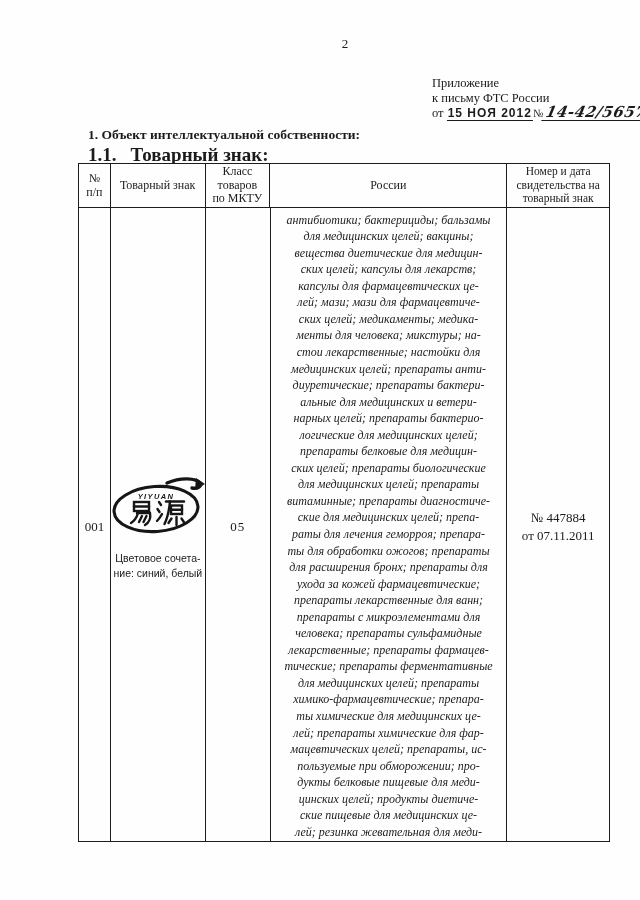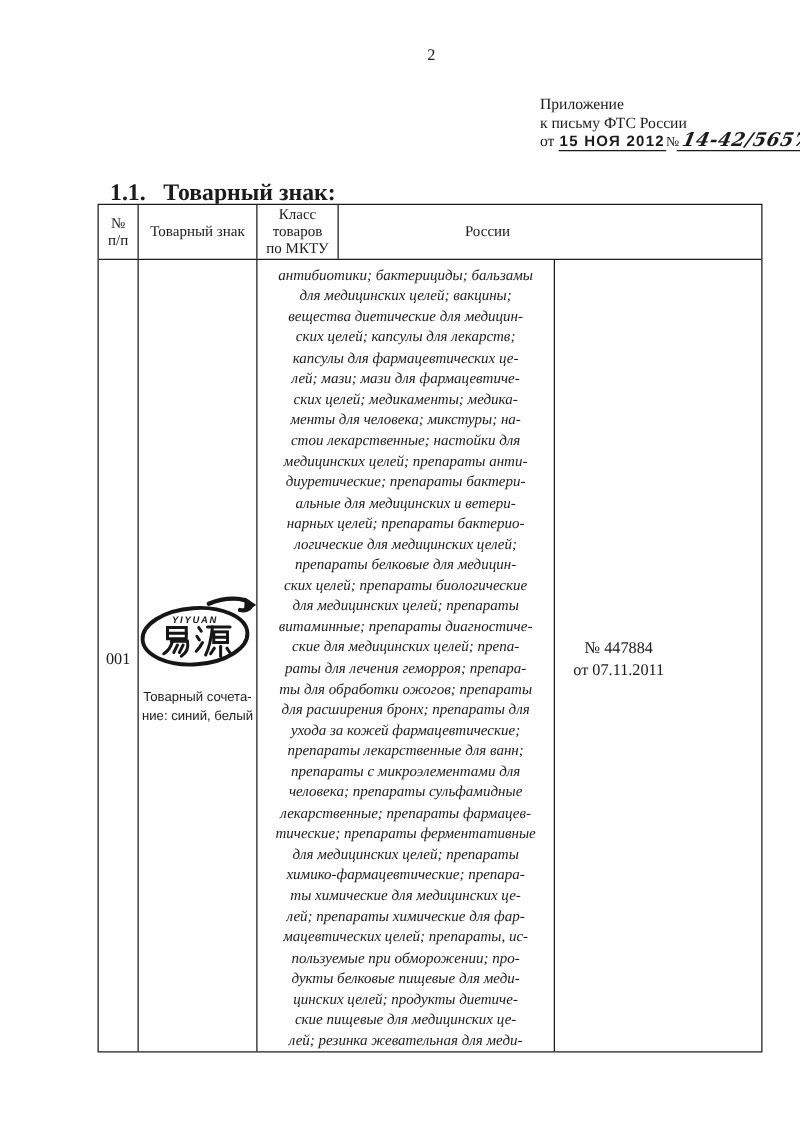--- a/index.html
+++ b/index.html
@@ -112,34 +112,38 @@
 <div class="page">
 
   <div class="page-number">2</div>
 
   <div class="appendix">
     <div>Приложение</div>
     <div>к письму ФТС России</div>
     <div><span>от</span> <span class="stamp">15 НОЯ 2012</span><span class="numsign">№</span><span class="handwritten">14-42/56576</span></div>
   </div>
 
+  <div class="heading1">1. Объект интеллектуальной собственности:</div>
   <div class="heading2">
     <span>1.1.</span><span class="h2-text">Товарный знак:</span>
   </div>
 
   <div class="tm-table">
 
     <div class="tr header-row">
       <div class="td c1 preline">№
 п/п</div>
       <div class="td c2">Товарный знак</div>
       <div class="td c3 preline">Класс
 товаров
 по МКТУ</div>
       <div class="td c4">России</div>
+      <div class="td c5 preline">Номер и дата
+свидетельства на
+товарный знак</div>
     </div>
 
     <div class="tr body-row">
 
       <div class="td c1">
         <div class="row-num">001</div>
       </div>
 
       <div class="td c2">
         <div class="logo-wrap">
@@ -168,24 +172,27 @@
               <path d="M 59 25.5 Q 57.5 40 53.5 48"></path>
               <rect x="60" y="29.5" width="11" height="8.5"></rect>
               <line x1="60" y1="33.7" x2="71" y2="33.7"></line>
               <line x1="65.5" y1="41" x2="65.5" y2="49"></line>
               <line x1="60.5" y1="42.5" x2="57.5" y2="47"></line>
               <line x1="70.5" y1="42.5" x2="73.5" y2="47"></line>
             </g>
           </svg>
           <span class="visually-hidden">易源</span>
         </div>
-        <div class="color-note">Товарный сочета-
+        <div class="color-note">Цветовое сочета-
 ние: синий, белый</div>
       </div>
 
+      <div class="td c3">
+        <div class="class-num">05</div>
+      </div>
 
       <div class="td c4">
         <div class="goods">антибиотики; бактерициды; бальзамы
 для медицинских целей; вакцины;
 вещества диетические для медицин-
 ских целей; капсулы для лекарств;
 капсулы для фармацевтических це-
 лей; мази; мази для фармацевтиче-
 ских целей; медикаменты; медика-
 менты для человека; микстуры; на-

